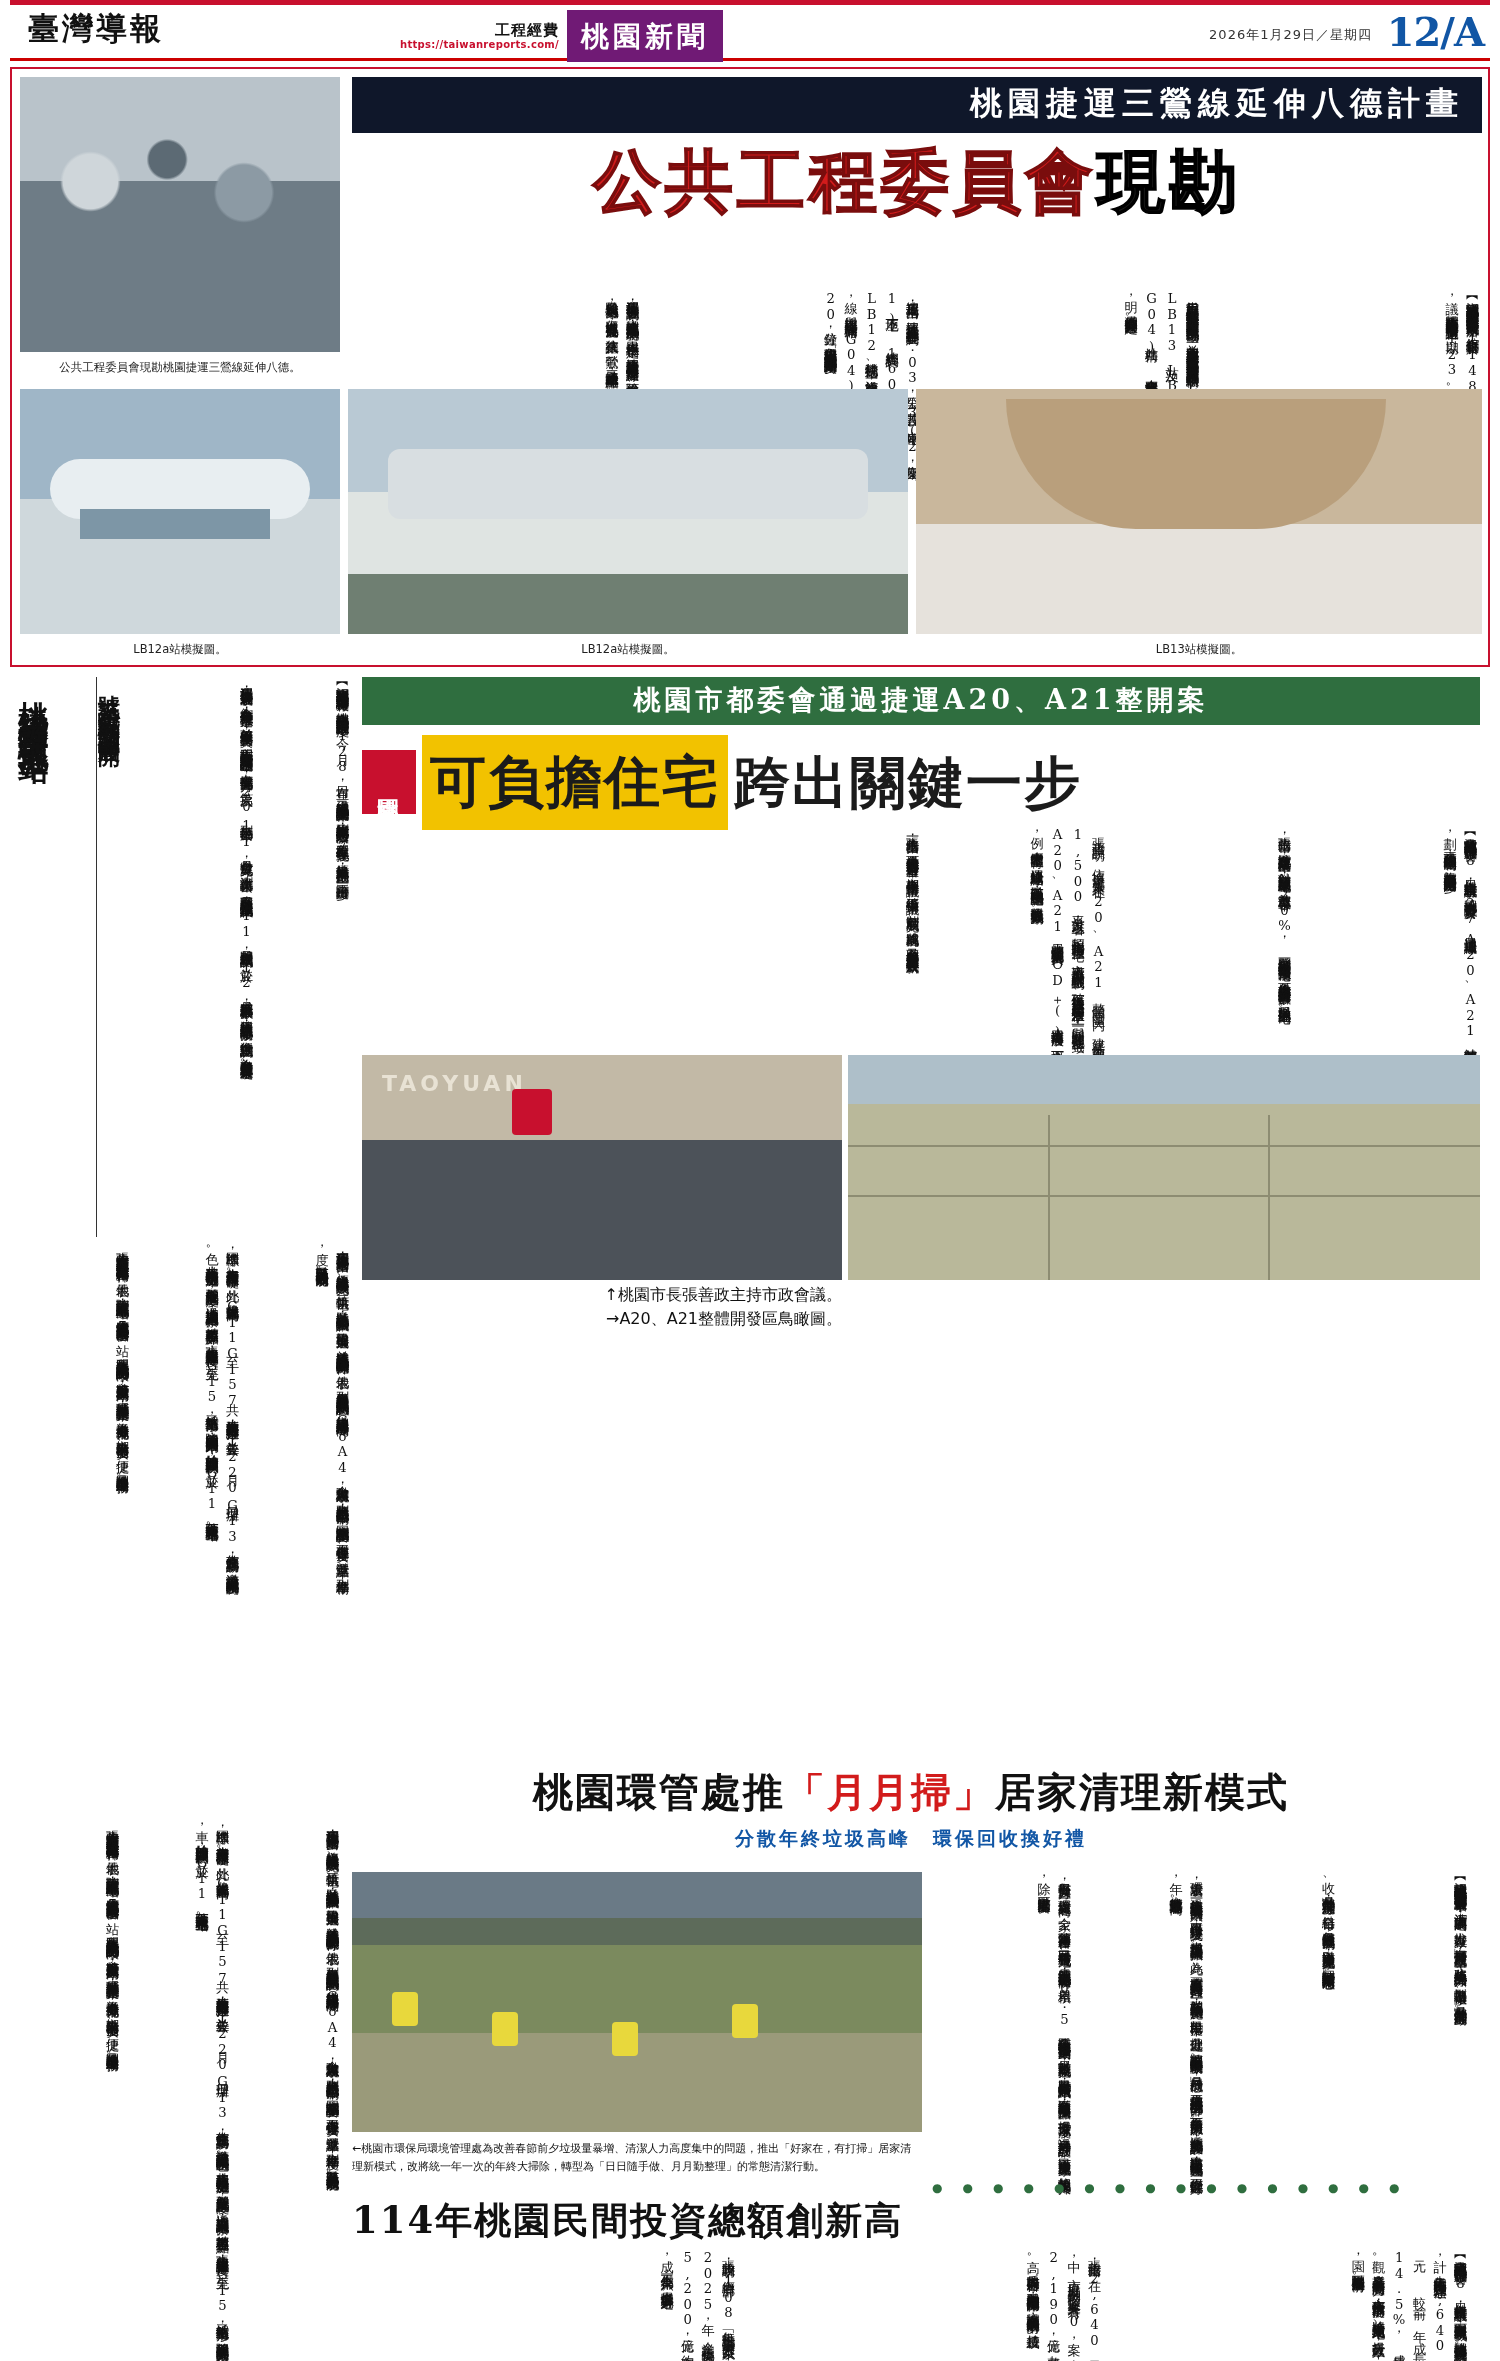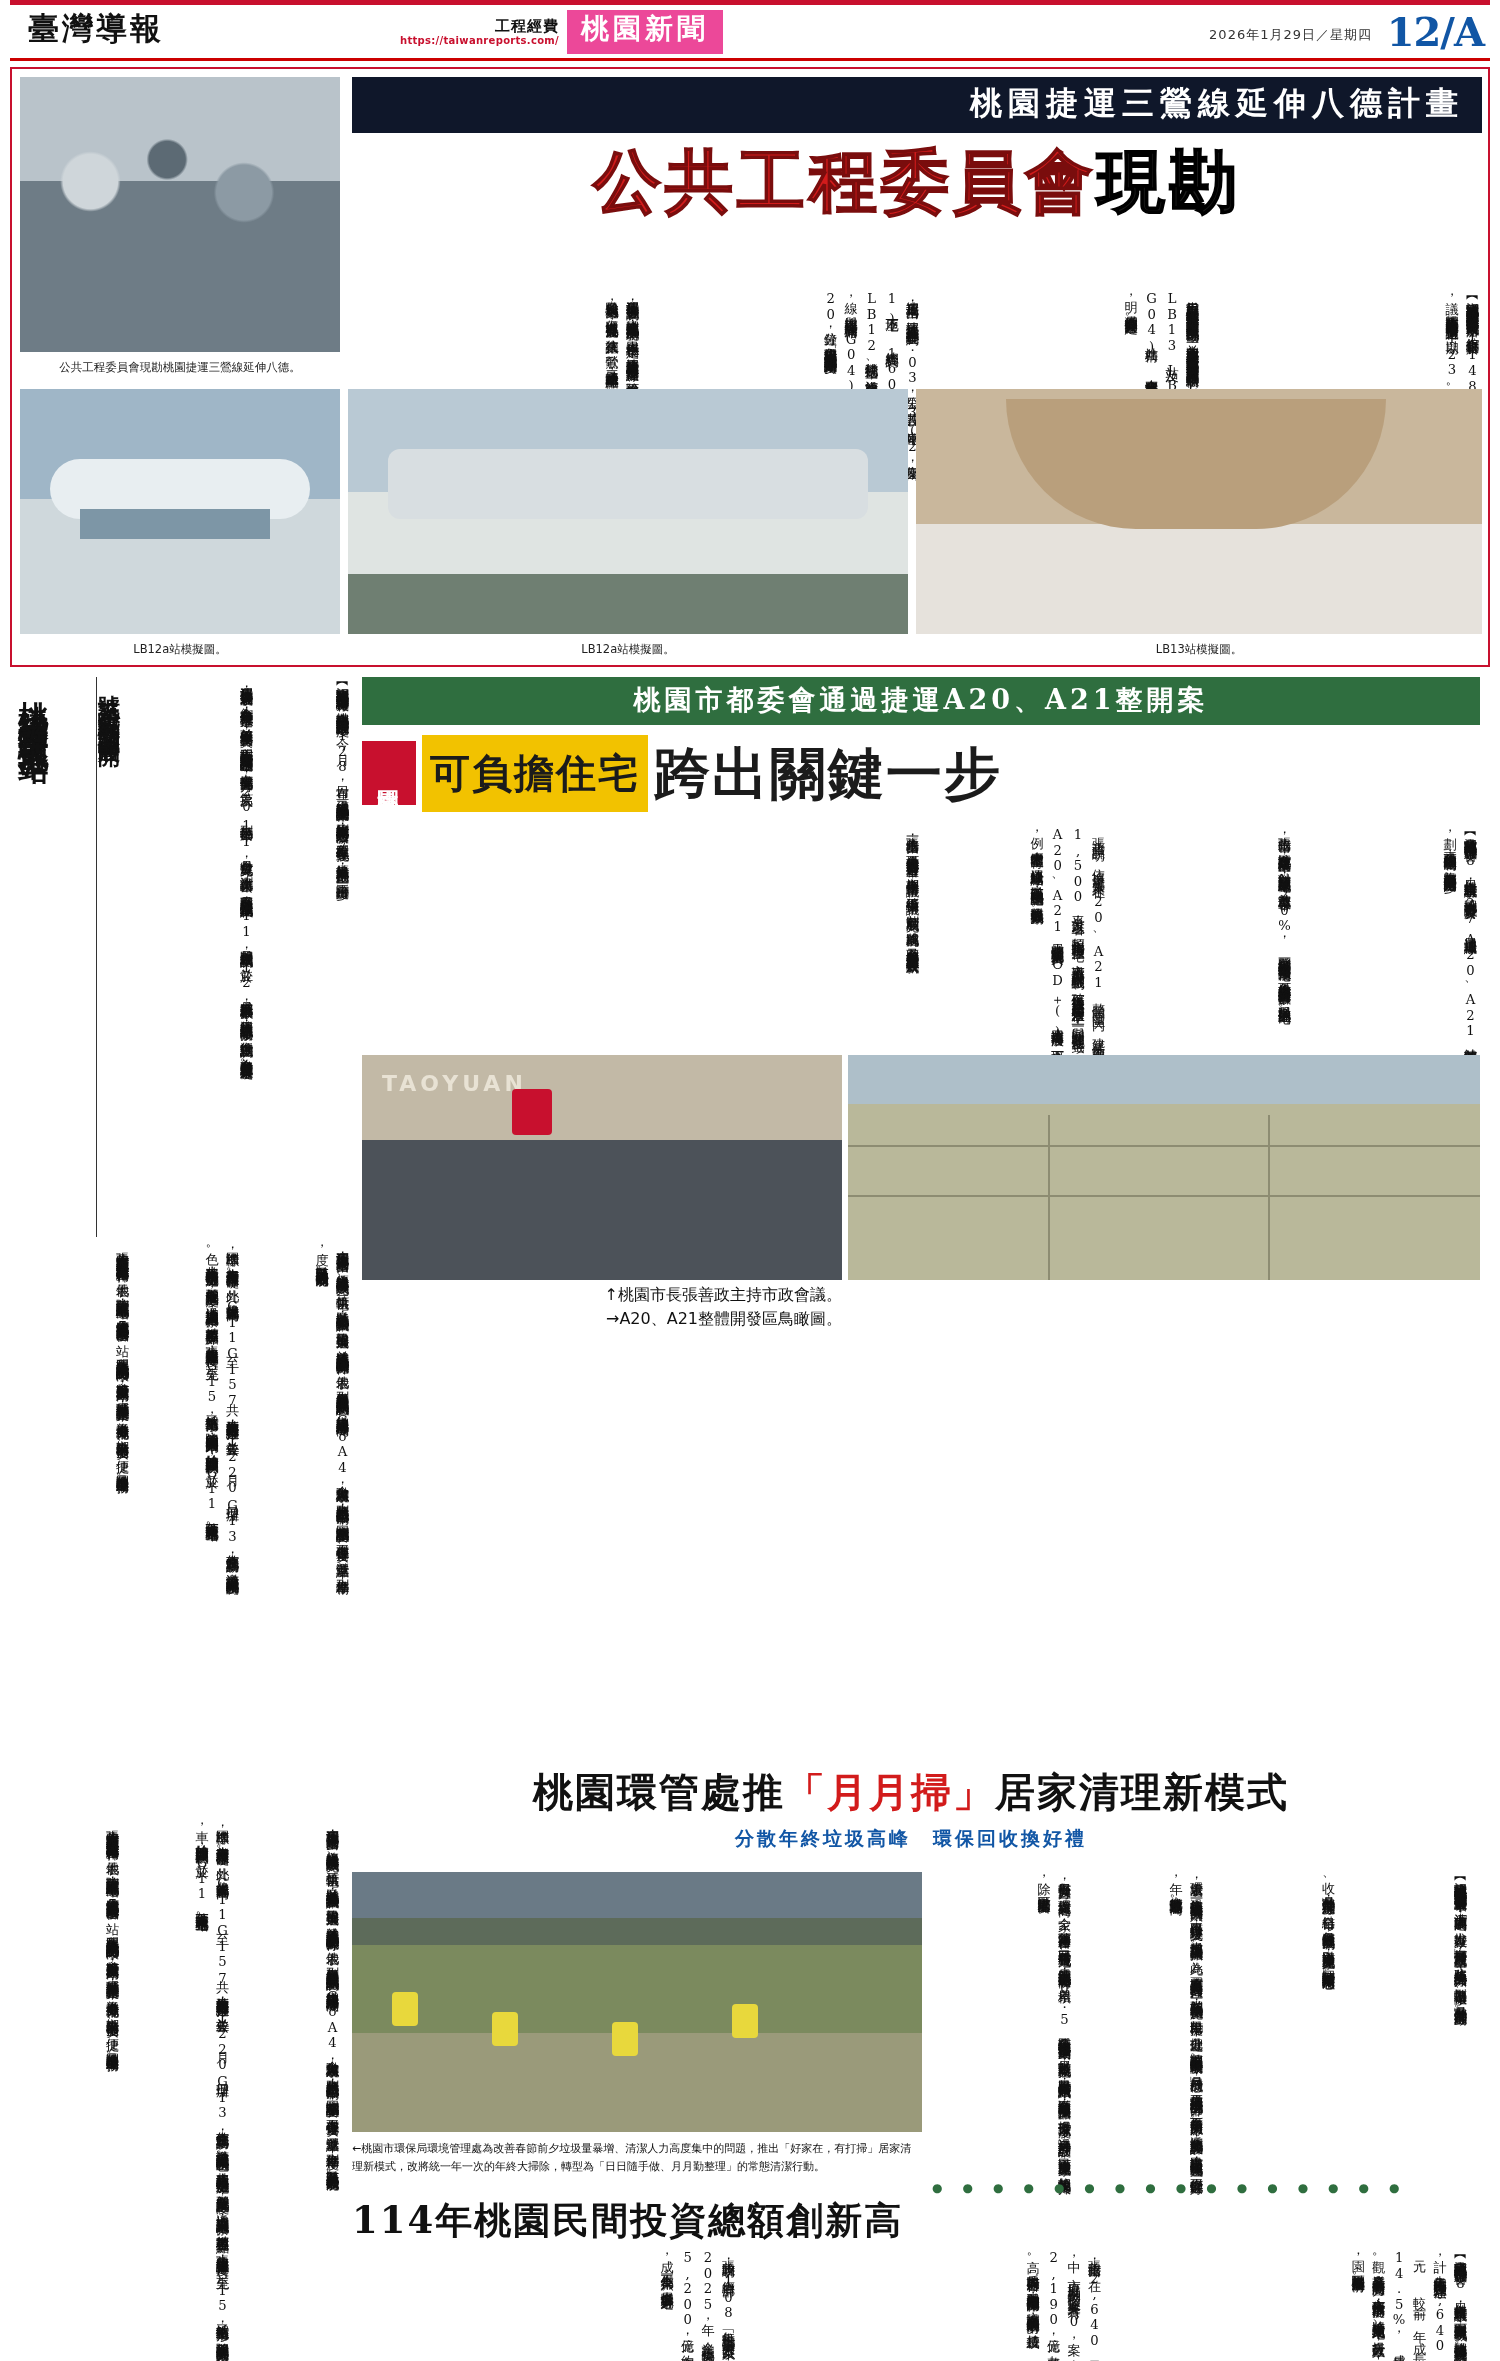--- a/index.html
+++ b/index.html
@@ -17,22 +17,22 @@
   .mast-logo{
     font-family:"DejaVu Serif","Liberation Serif",serif;
     font-weight:bold;font-size:31px;letter-spacing:3px;color:#111;
     padding-left:18px;width:230px;
   }
   .mast-redline{position:absolute;left:0;top:0;width:1480px;height:5px;background:#c8102e;}
   .mast-sub{text-align:right;line-height:1.15;}
   .mast-sub .l1{font-size:15px;font-weight:bold;letter-spacing:1px;}
   .mast-sub .l2{font-size:10px;color:#c8102e;font-weight:bold;letter-spacing:.3px;}
   .mast-section{
-    background:#ec4899;color:#fff;font-family:Liberation Mono, monospace;
-    font-weight:bold;font-size:28px;letter-spacing:4px;padding:0 14px 6px;margin-left:8px;
+    background:#701a75;color:#fff;font-family:Liberation Mono, monospace;
+    font-weight:bold;font-size:28px;letter-spacing:4px;padding:8px 14px 6px;margin-left:8px;
   }
   .mast-date{position:absolute;right:118px;top:26px;font-size:13px;color:#333;letter-spacing:1px;}
   .mast-page{position:absolute;right:6px;top:8px;font-family:"DejaVu Serif","Liberation Serif",serif;
     font-weight:bold;font-size:40px;color:#1156a5;letter-spacing:-1px;}
 
   
   .top-block{position:relative;border:2px solid #c8102e;margin-top:6px;height:600px;padding:6px;box-sizing:border-box;}
   .photo{background:#9aa7b0;position:relative;overflow:hidden;}
   .cap-u{font-size:11.5px;color:#222;text-align:center;margin-top:3px;}
 
@@ -195,21 +195,21 @@
       <div class="coltext" style="width:106px;">
           <p>張善政肯定市府團隊及各施工單位在這項重大公共建設中展現的專業與合作精神。他表示，隨著列車測試正式進駐至地下段車站，代表測試範圍已涵蓋優先通車路段的各個7站，工程即將邁入號誌系統動態測試的關鍵階段。市府將持續以安全為最高原則，穩健推動各項測試與整合作業，為通車做好充分準備，期盼未來為市民提供安全、便捷、具國際水準的捷運運輸服務。</p>
         </div>
     </div>
 
     <div style="position:absolute;left:352px;top:0;width:1118px;">
       <div class="banner-green">桃園市都委會通過捷運A20、A21整開案</div>
 
       <div style="display:flex;align-items:center;margin-top:10px;gap:6px;">
         <div style="width:54px;height:64px;background:#c8102e;color:#fff;font-family:'DejaVu Serif',serif;font-weight:bold;font-size:22px;display:flex;align-items:center;justify-content:center;line-height:1;writing-mode:vertical-rl;text-orientation:upright;">桃園</div>
-        <div class="kicker-yellow" style="font-family:Liberation Sans, sans-serif;font-size:40px;letter-spacing:2px;padding:16px 8px;line-height:1.12;">可負擔住宅</div>
+        <div class="kicker-yellow" style="font-family:Liberation Serif, serif;font-size:56px;letter-spacing:2px;padding:16px 8px;line-height:1.12;">可負擔住宅</div>
         <div style="font-family:'DejaVu Serif',serif;font-weight:bold;font-size:56px;letter-spacing:2px;color:#1b1b1b;line-height:1.12;">跨出關鍵一步</div>
       </div>
     </div>
 
     <div style="position:absolute;left:352px;top:150px;width:1118px;height:218px;display:flex;flex-direction:row-reverse;gap:6px;">
       <div class="coltext" style="width:180px;">
           <p>【記者吳艾芸桃園報導】桃園市長張善政28日上午主持市政會議時表示，桃園市都市計畫委員會於27日通過捷運機場線A20、A21站整體開發區土地使用規劃，正式啟動可負擔住宅相關機制，為桃園都市發展與住宅政策跨出關鍵一步。</p>
         </div>
       <div class="coltext" style="width:180px;">
           <p>張善政指出，該案在既有建築法規架構下，針對這一定開發規模的建築基地，放寬基準容積率20%，開發者則須額外提供一定比例作為可負擔住宅使用。可負擔住宅由市府出售予符合資格的年輕族群，與以往租賃主的住宅不同。</p>

